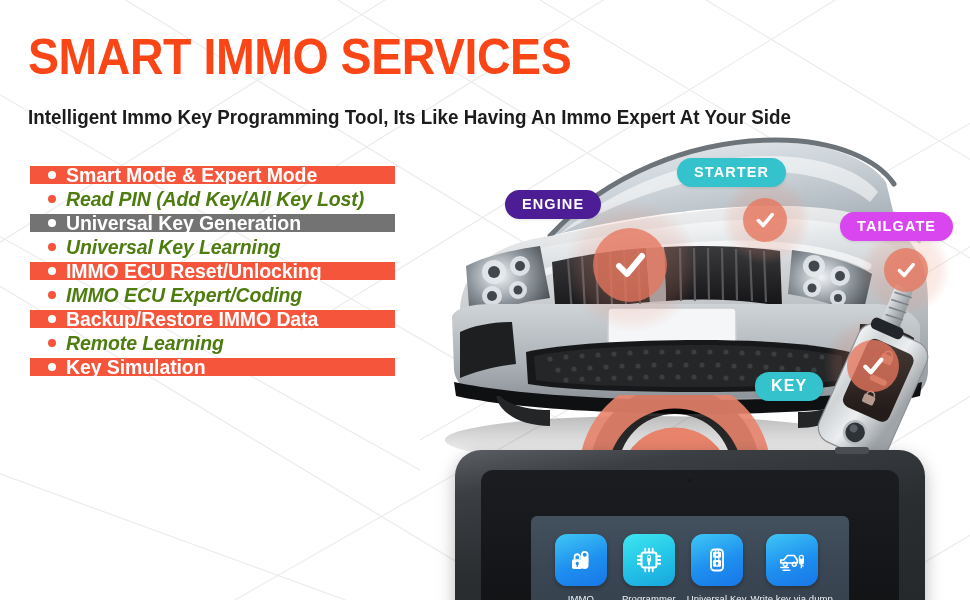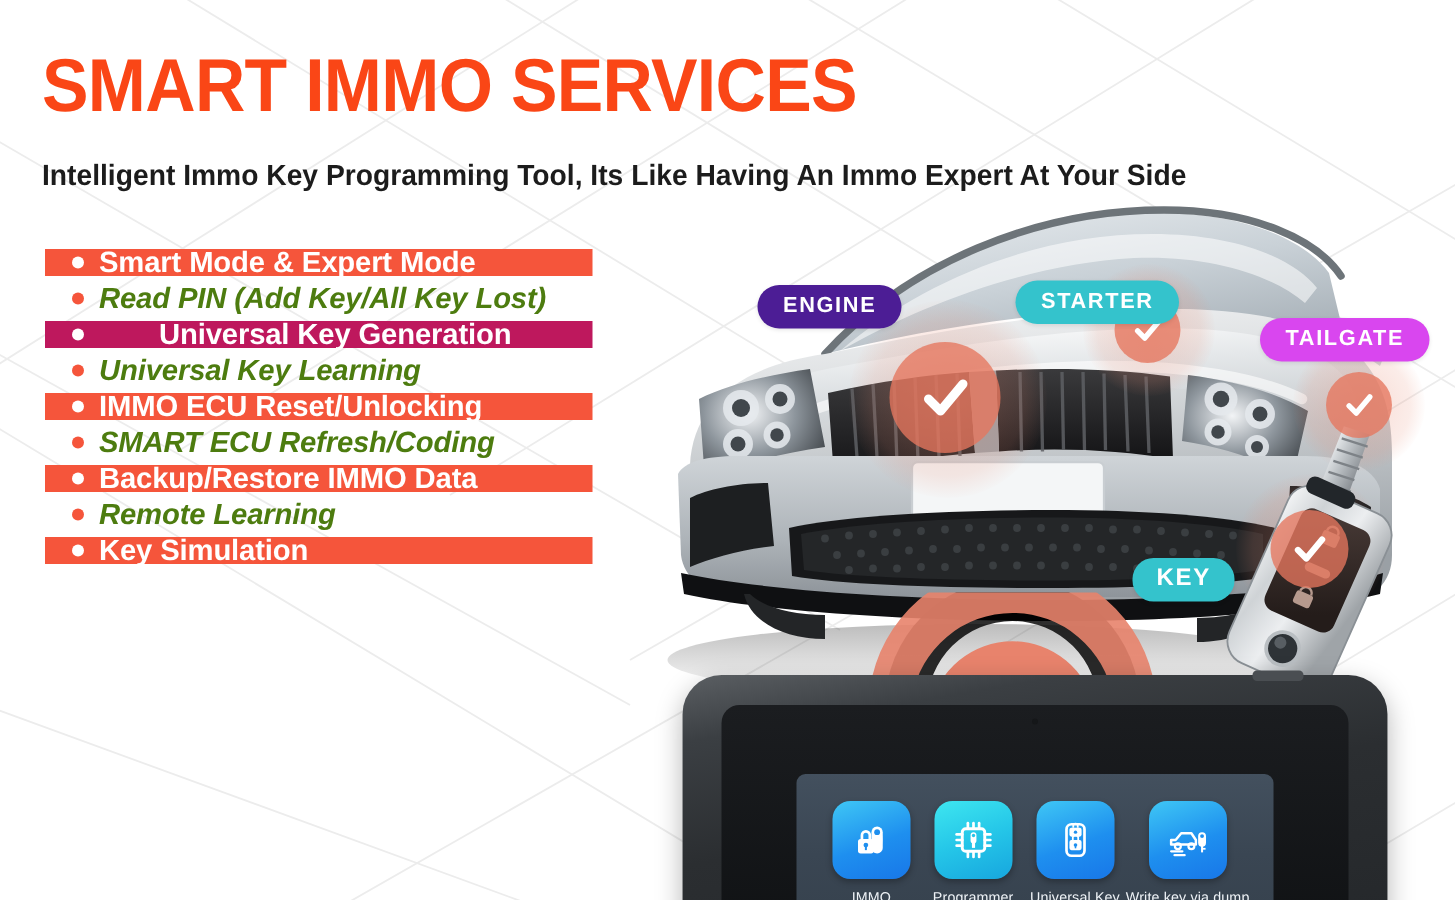--- a/index.html
+++ b/index.html
@@ -54,21 +54,21 @@
   .art{position:absolute;left:400px;top:120px;width:570px;height:480px;}
 
   
   .pill{
     position:absolute;background:#34C3CC;color:#fff;border-radius:16px;
     font-size:14.5px;font-weight:bold;letter-spacing:1.1px;
     padding:6px 17px 7px 17px;white-space:nowrap;
     box-shadow:0 1px 3px rgba(0,0,0,.10);
   }
   #pill-engine{left:105px;top:70px;}
-  #pill-starter{left:277px;top:38px;margin-top:29px;}
+  #pill-starter{left:277px;top:38px;}
   #pill-tailgate{left:440px;top:92px;}
   #pill-key{left:355px;top:252px;border-radius:14px;padding:5px 16px 6px 16px;font-size:16px;}
 
   
   .chk{position:absolute;border-radius:50%;background:rgba(229,118,94,.78);
        display:flex;align-items:center;justify-content:center;}
   .chk svg{display:block;}
   #chk-engine{left:193px;top:108px;width:74px;height:74px;}
   #chk-starter{left:343px;top:78px;width:44px;height:44px;}
   #chk-tailgate{left:484px;top:128px;width:44px;height:44px;}
@@ -143,35 +143,35 @@
 
   <div class="features">
     <div class="feat hl" style="background: rgb(245, 85, 59);">
       <span class="dot"></span>
       <span class="txt">Smart Mode &amp; Expert Mode</span>
     </div>
     <div class="feat pl">
       <span class="dot" style="background: rgb(245, 85, 59);"></span>
       <span class="txt">Read PIN (Add Key/All Key Lost)</span>
     </div>
-    <div class="feat hl" style="background: #be185d; gap: 40px;">
+    <div class="feat hl" style="background: #737373;">
       <span class="dot"></span>
       <span class="txt">Universal Key Generation</span>
     </div>
     <div class="feat pl">
       <span class="dot" style="background: rgb(245, 85, 59);"></span>
       <span class="txt">Universal Key Learning</span>
     </div>
     <div class="feat hl" style="background: rgb(245, 85, 59);">
       <span class="dot"></span>
       <span class="txt">IMMO ECU Reset/Unlocking</span>
     </div>
     <div class="feat pl">
       <span class="dot" style="background: rgb(245, 85, 59);"></span>
-      <span class="txt">SMART ECU Refresh/Coding</span>
+      <span class="txt">IMMO ECU Expert/Coding</span>
     </div>
     <div class="feat hl" style="background: rgb(245, 85, 59);">
       <span class="dot"></span>
       <span class="txt">Backup/Restore IMMO Data</span>
     </div>
     <div class="feat pl">
       <span class="dot" style="background: rgb(245, 85, 59);"></span>
       <span class="txt">Remote Learning</span>
     </div>
     <div class="feat hl" style="background: rgb(245, 85, 59);">

